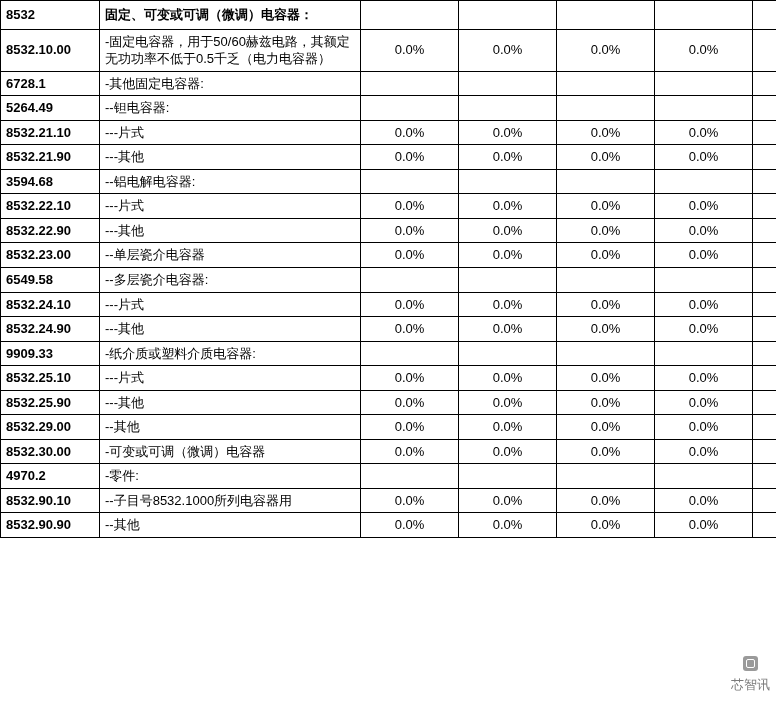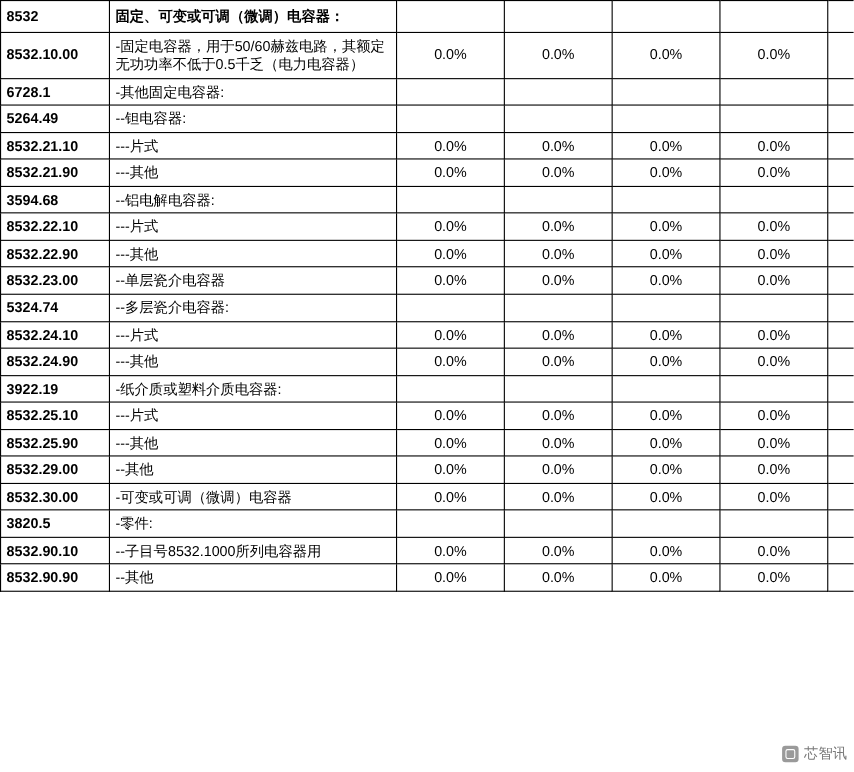--- a/index.html
+++ b/index.html
@@ -58,20 +58,21 @@
   .watermark {
     position: absolute;
     right: 6px;
     bottom: 8px;
     display: flex;
     align-items: center;
     gap: 5px;
     font-size: 13px;
     color: #7a7a7a;
     pointer-events: none;
+    flex-direction: column;
   }
   .wm-logo {
     width: 15px;
     height: 15px;
     border-radius: 3px;
     background: #9a9a9a;
     position: relative;
   }
   .wm-logo::after {
     content: "";
@@ -175,21 +176,21 @@
         <tr>
           <td class="code">8532.23.00</td>
           <td class="desc">--单层瓷介电容器</td>
           <td class="rate">0.0%</td>
           <td class="rate">0.0%</td>
           <td class="rate">0.0%</td>
           <td class="rate">0.0%</td>
           <td class="rate">0.0%</td>
         </tr>
         <tr>
-          <td class="code">5324.74</td>
+          <td class="code">6549.58</td>
           <td class="desc">--多层瓷介电容器:</td>
           <td class="rate"></td>
           <td class="rate"></td>
           <td class="rate"></td>
           <td class="rate"></td>
           <td class="rate"></td>
         </tr>
         <tr>
           <td class="code">8532.24.10</td>
           <td class="desc">---片式</td>
@@ -202,21 +203,21 @@
         <tr>
           <td class="code">8532.24.90</td>
           <td class="desc">---其他</td>
           <td class="rate">0.0%</td>
           <td class="rate">0.0%</td>
           <td class="rate">0.0%</td>
           <td class="rate">0.0%</td>
           <td class="rate">0.0%</td>
         </tr>
         <tr>
-          <td class="code">3922.19</td>
+          <td class="code">9909.33</td>
           <td class="desc">-纸介质或塑料介质电容器:</td>
           <td class="rate"></td>
           <td class="rate"></td>
           <td class="rate"></td>
           <td class="rate"></td>
           <td class="rate"></td>
         </tr>
         <tr>
           <td class="code">8532.25.10</td>
           <td class="desc">---片式</td>
@@ -247,21 +248,21 @@
         <tr>
           <td class="code">8532.30.00</td>
           <td class="desc">-可变或可调（微调）电容器</td>
           <td class="rate">0.0%</td>
           <td class="rate">0.0%</td>
           <td class="rate">0.0%</td>
           <td class="rate">0.0%</td>
           <td class="rate">0.0%</td>
         </tr>
         <tr>
-          <td class="code">3820.5</td>
+          <td class="code">4970.2</td>
           <td class="desc">-零件:</td>
           <td class="rate"></td>
           <td class="rate"></td>
           <td class="rate"></td>
           <td class="rate"></td>
           <td class="rate"></td>
         </tr>
         <tr>
           <td class="code">8532.90.10</td>
           <td class="desc">--子目号8532.1000所列电容器用</td>

